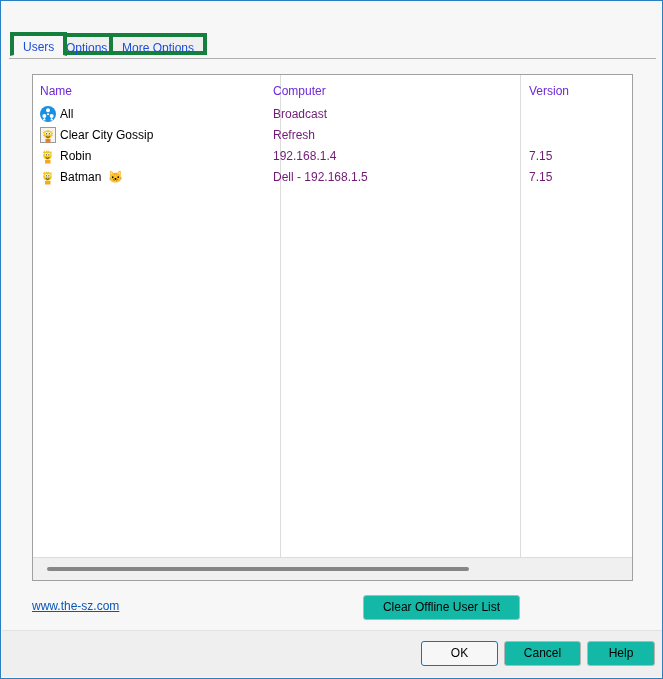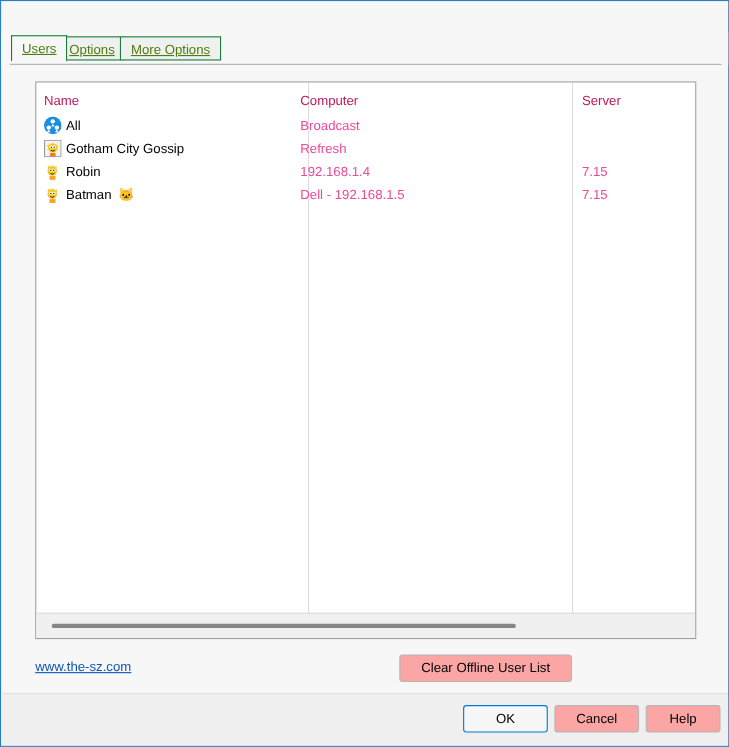--- a/index.html
+++ b/index.html
@@ -71,27 +71,26 @@
     height: 30px;
     background: #f7f7f7;
   }
   .tab {
     position: absolute;
     top: 4px;
     height: 22px;
     line-height: 22px;
     padding: 0 9px;
     font-size: 12px;
-    color: #4d7c0f;
+    color: #1d4ed8;
     background: #f0f0f0;
-    border: 1px solid #15803d;
+    border: 4px solid #15803d;
     box-sizing: border-box;
     white-space: nowrap;
     cursor: default;
-    text-decoration: underline;
   }
   .tab.active {
     background: #f7f7f7;
     border-bottom: 1px solid #f7f7f7;
     top: 3px;
     height: 24px;
     line-height: 23px;
     z-index: 3;
   }
   #tabline {
@@ -117,25 +116,25 @@
     width: 1px;
     height: 483px;
     background: #dcdcdc;
   }
   #sep1 { left: 247px; }
   #sep2 { left: 487px; }
 
   .cell {
     position: absolute;
     font-size: 12px;
-    color: #ec4899;
+    color: #701a75;
     white-space: nowrap;
     line-height: 14px;
   }
-  .hdr { color: #be185d; }
+  .hdr { color: #6d28d9; }
 
   .col-name     { left: 7px; }
   .col-computer { left: 240px; }
   .col-version  { left: 496px; }
 
   .row-icon {
     position: absolute;
     width: 16px; height: 16px;
   }
   .name-with-icon {
@@ -180,21 +179,21 @@
   #weblink {
     position: absolute;
     left: 31px; top: 598px;
     font-size: 12px;
     color: #0b56b5;
     text-decoration: underline;
     cursor: pointer;
   }
   .btn {
     position: absolute;
-    background: #fca5a5;
+    background: #14b8a6;
     border: 1px solid #b5b5b5;
     border-radius: 3px;
     box-sizing: border-box;
     text-align: center;
     font-size: 12px;
     color: #000;
     cursor: default;
   }
   #clear-offline-btn {
     left: 362px; top: 594px;
@@ -247,21 +246,21 @@
     <div class="tab" id="tab-2" style="left:108px;">More Options</div>
   </div>
   <div id="tabline"></div>
 
   <div id="listbox">
     <div class="colsep" id="sep1"></div>
     <div class="colsep" id="sep2"></div>
 
     <div class="cell hdr col-name" style="top:9px;">Name</div>
     <div class="cell hdr col-computer" style="top:9px;">Computer</div>
-    <div class="cell hdr col-version" style="top:9px;">Server</div>
+    <div class="cell hdr col-version" style="top:9px;">Version</div>
 
     <div class="name-with-icon" style="top:31px;">
       <span class="row-icon">
         <svg width="16" height="16" viewBox="0 0 16 16">
           <circle cx="8" cy="8" r="8" fill="#1a8fe0"></circle>
           <circle cx="8" cy="4.3" r="2" fill="#ffffff"></circle>
           <circle cx="4.3" cy="10" r="2" fill="#ffffff"></circle>
           <circle cx="11.7" cy="10" r="2" fill="#ffffff"></circle>
           <path d="M8 6.6 L6.6 9 L9.4 9 Z" fill="#ffffff"></path>
           <path d="M4.3 11.8 L2.6 14.2 L6 14.2 Z" fill="#ffffff"></path>
@@ -281,21 +280,21 @@
           <path d="M13 2.5 L11 5 L13.5 6 L11 7.5 L13.5 9 L10 9 Z" fill="#f5c518"></path>
           <circle cx="8" cy="7.5" r="4.2" fill="#f5c518"></circle>
           <circle cx="6.6" cy="6.6" r="1.5" fill="#ffffff"></circle>
           <circle cx="9.4" cy="6.6" r="1.5" fill="#ffffff"></circle>
           <circle cx="6.7" cy="6.8" r="0.6" fill="#000000"></circle>
           <circle cx="9.3" cy="6.8" r="0.6" fill="#000000"></circle>
           <path d="M6.2 9.6 Q8 11.2 9.8 9.6" stroke="#000000" stroke-width="0.7" fill="none"></path>
           <rect x="5.5" y="12" width="5" height="3.5" fill="#f07c2b"></rect>
         </svg>
       </span>
-      <span class="lbl">Gotham City Gossip</span>
+      <span class="lbl">Clear City Gossip</span>
     </div>
     <div class="cell col-computer" style="top:53px;">Refresh</div>
     <div class="cell col-version" style="top:53px;"></div>
 
     <div class="name-with-icon" style="top:73px;">
       <span class="row-icon">
         <svg width="16" height="16" viewBox="0 0 16 16">
           <path d="M3 5 L4.2 2.2 L5.4 4.6 L6.6 2 L7.6 4.6 L8.8 2.2 L10 4.8 L11.2 2.6 L11.8 5.5 Z" fill="#f5c518"></path>
           <circle cx="7.5" cy="7.5" r="4.3" fill="#f5c518"></circle>
           <circle cx="6.2" cy="6.6" r="1.5" fill="#ffffff"></circle>

